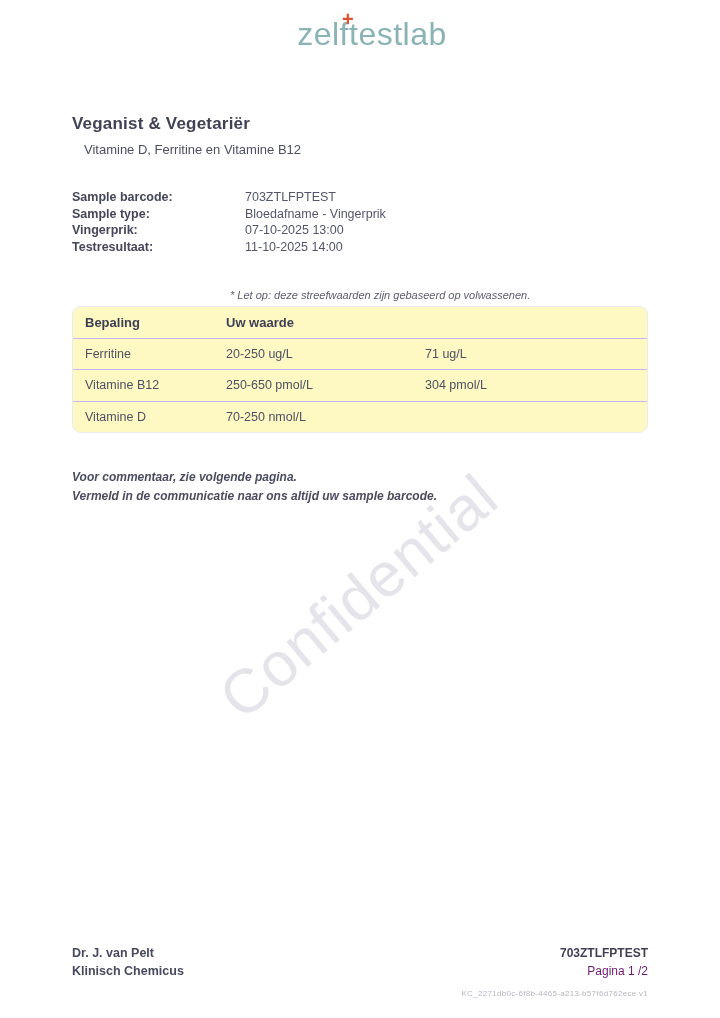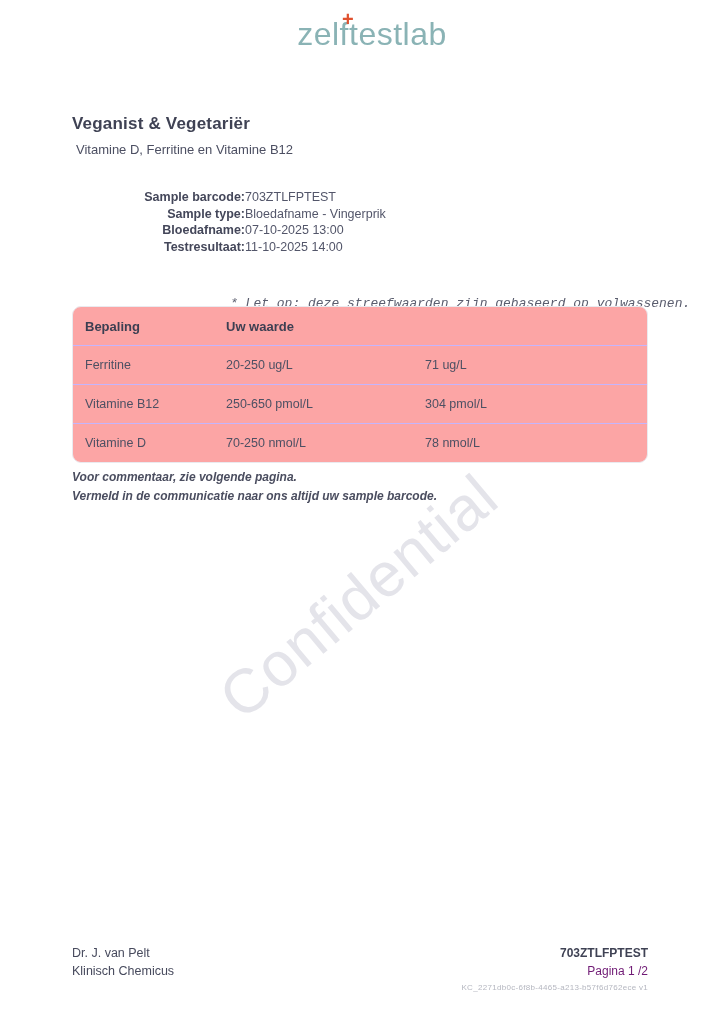--- a/index.html
+++ b/index.html
@@ -15,36 +15,36 @@
   .logo-text { font-size:32px; font-weight:400; color:#8ab3b5; letter-spacing:0.5px; line-height:36px; }
   .logo-t { position:relative; display:inline-block; }
   .logo-plus {
     position:absolute; top:-7px; left:-7px;
     color:#e0512f; font-size:20px; font-weight:700; line-height:20px;
   }
   .tagline { font-size:9px; font-weight:700; color:#e0512f; letter-spacing:0.4px; margin-top:1px; padding-left:10px; }
 
   
   .title { position:absolute; top:114px; left:72px; font-size:17px; font-weight:700; color:#3f4254; letter-spacing:0.2px; }
-  .subtitle { position:absolute; top:142px; left:76px; font-size:13px; color:#4c4f62; }
+  .subtitle { position:absolute; top:142px; left:84px; font-size:13px; color:#4c4f62; }
 
   
   .info-block { position:absolute; top:189px; left:72px; font-size:12.5px; line-height:16.5px; }
-  .info-row { display:flex;text-align:right; }
+  .info-row { display:flex; }
   .info-label { width:173px; font-weight:700; color:#44475a; }
   .info-value { color:#53566a; }
 
   
   .result-label { position:absolute; top:286px; left:72px; font-size:13px; font-weight:700; color:#7f1d1d;margin-top:48px; }
-  .result-note { position:absolute; top:296px; left:230px; font-size:13px; font-style:italic; color:#5a5d6e;font-family:Liberation Mono, monospace; }
+  .result-note { position:absolute; top:289px; left:230px; font-size:11px; font-style:italic; color:#5a5d6e; }
 
   
   .rtable {
-    position:absolute; top:306px; left:72px; width:576px; height:157px;
-    border:1px solid #eaeaef; border-radius:9px; background:#fca5a5;
+    position:absolute; top:306px; left:72px; width:576px; height:127px;
+    border:1px solid #eaeaef; border-radius:9px; background:#fef9c3;
     display:flex; flex-direction:column; overflow:hidden;
   }
   .trow { display:flex; align-items:center; flex:1; }
   .trow + .trow { border-top:1px solid #c4b5fd; }
   .trow .c { padding-left:12px; }
   .c1 { width:141px; }
   .c2 { width:199px; }
   .c3 { flex:1; }
   .thead { font-size:13px; font-weight:700; color:#3c3f52; }
   .tdata { font-size:12.5px; color:#4d5063; }
@@ -58,25 +58,25 @@
   
   .watermark {
     position:absolute; top:552px; left:150px; width:416px; height:88px;
     display:flex; align-items:center; justify-content:center;
     transform:rotate(-40deg);
     font-size:62px; color:#e4e4ea; letter-spacing:1px;
     pointer-events:none; user-select:none; z-index:0;
   }
 
   
-  .footer-left { position:absolute; top:944px; left:72px; font-size:12.5px; line-height:18px; color:#474a5d; z-index:1; }
+  .footer-left { position:absolute; top:944px; left:72px; font-size:12.5px; line-height:18px; color:#474a5d; z-index:1;font-weight:bold; }
   .footer-right { position:absolute; top:944px; right:72px; text-align:right; z-index:1; }
   .footer-barcode { font-size:12px; font-weight:700; color:#3f4254; line-height:18px; }
   .footer-page { font-size:12px; color:#701a75; line-height:18px; }
-  .footer-docid { font-size:8px; color:#b5b7c0; letter-spacing:0.3px; margin-top:3px;text-align:right; }
+  .footer-docid { font-size:8px; color:#b5b7c0; letter-spacing:0.3px; margin-top:9px;text-align:right; }
 </style>
 </head>
 <body>
 
 <div class="page">
 
   <div class="watermark">Confidential</div>
 
   <div class="logo-wrap">
     <div class="logo-text"><span>zelf</span><span class="logo-t"><span class="logo-plus">+</span><span>t</span></span><span>estlab</span></div>
@@ -88,21 +88,21 @@
   <div class="info-block">
     <div class="info-row">
       <span class="info-label">Sample barcode:</span>
       <span class="info-value">703ZTLFPTEST</span>
     </div>
     <div class="info-row">
       <span class="info-label">Sample type:</span>
       <span class="info-value">Bloedafname - Vingerprik</span>
     </div>
     <div class="info-row">
-      <span class="info-label">Bloedafname:</span>
+      <span class="info-label">Vingerprik:</span>
       <span class="info-value">07-10-2025 13:00</span>
     </div>
     <div class="info-row">
       <span class="info-label">Testresultaat:</span>
       <span class="info-value">11-10-2025 14:00</span>
     </div>
   </div>
 
   <div class="result-label">Resultaat:</div>
   <div class="result-note">* Let op: deze streefwaarden zijn gebaseerd op volwassenen.</div>
@@ -118,21 +118,20 @@
       <div class="c c3">71 ug/L</div>
     </div>
     <div class="trow tdata">
       <div class="c c1">Vitamine B12</div>
       <div class="c c2">250-650 pmol/L</div>
       <div class="c c3">304 pmol/L</div>
     </div>
     <div class="trow tdata">
       <div class="c c1">Vitamine D</div>
       <div class="c c2">70-250 nmol/L</div>
-      <div class="c c3">78 nmol/L</div>
     </div>
   </div>
 
   <div class="comments">
     <div>Voor commentaar, zie volgende pagina.</div>
     <div>Vermeld in de communicatie naar ons altijd uw sample barcode.</div>
   </div>
 
   <div class="footer-left">
     <div>Dr. J. van Pelt</div>

